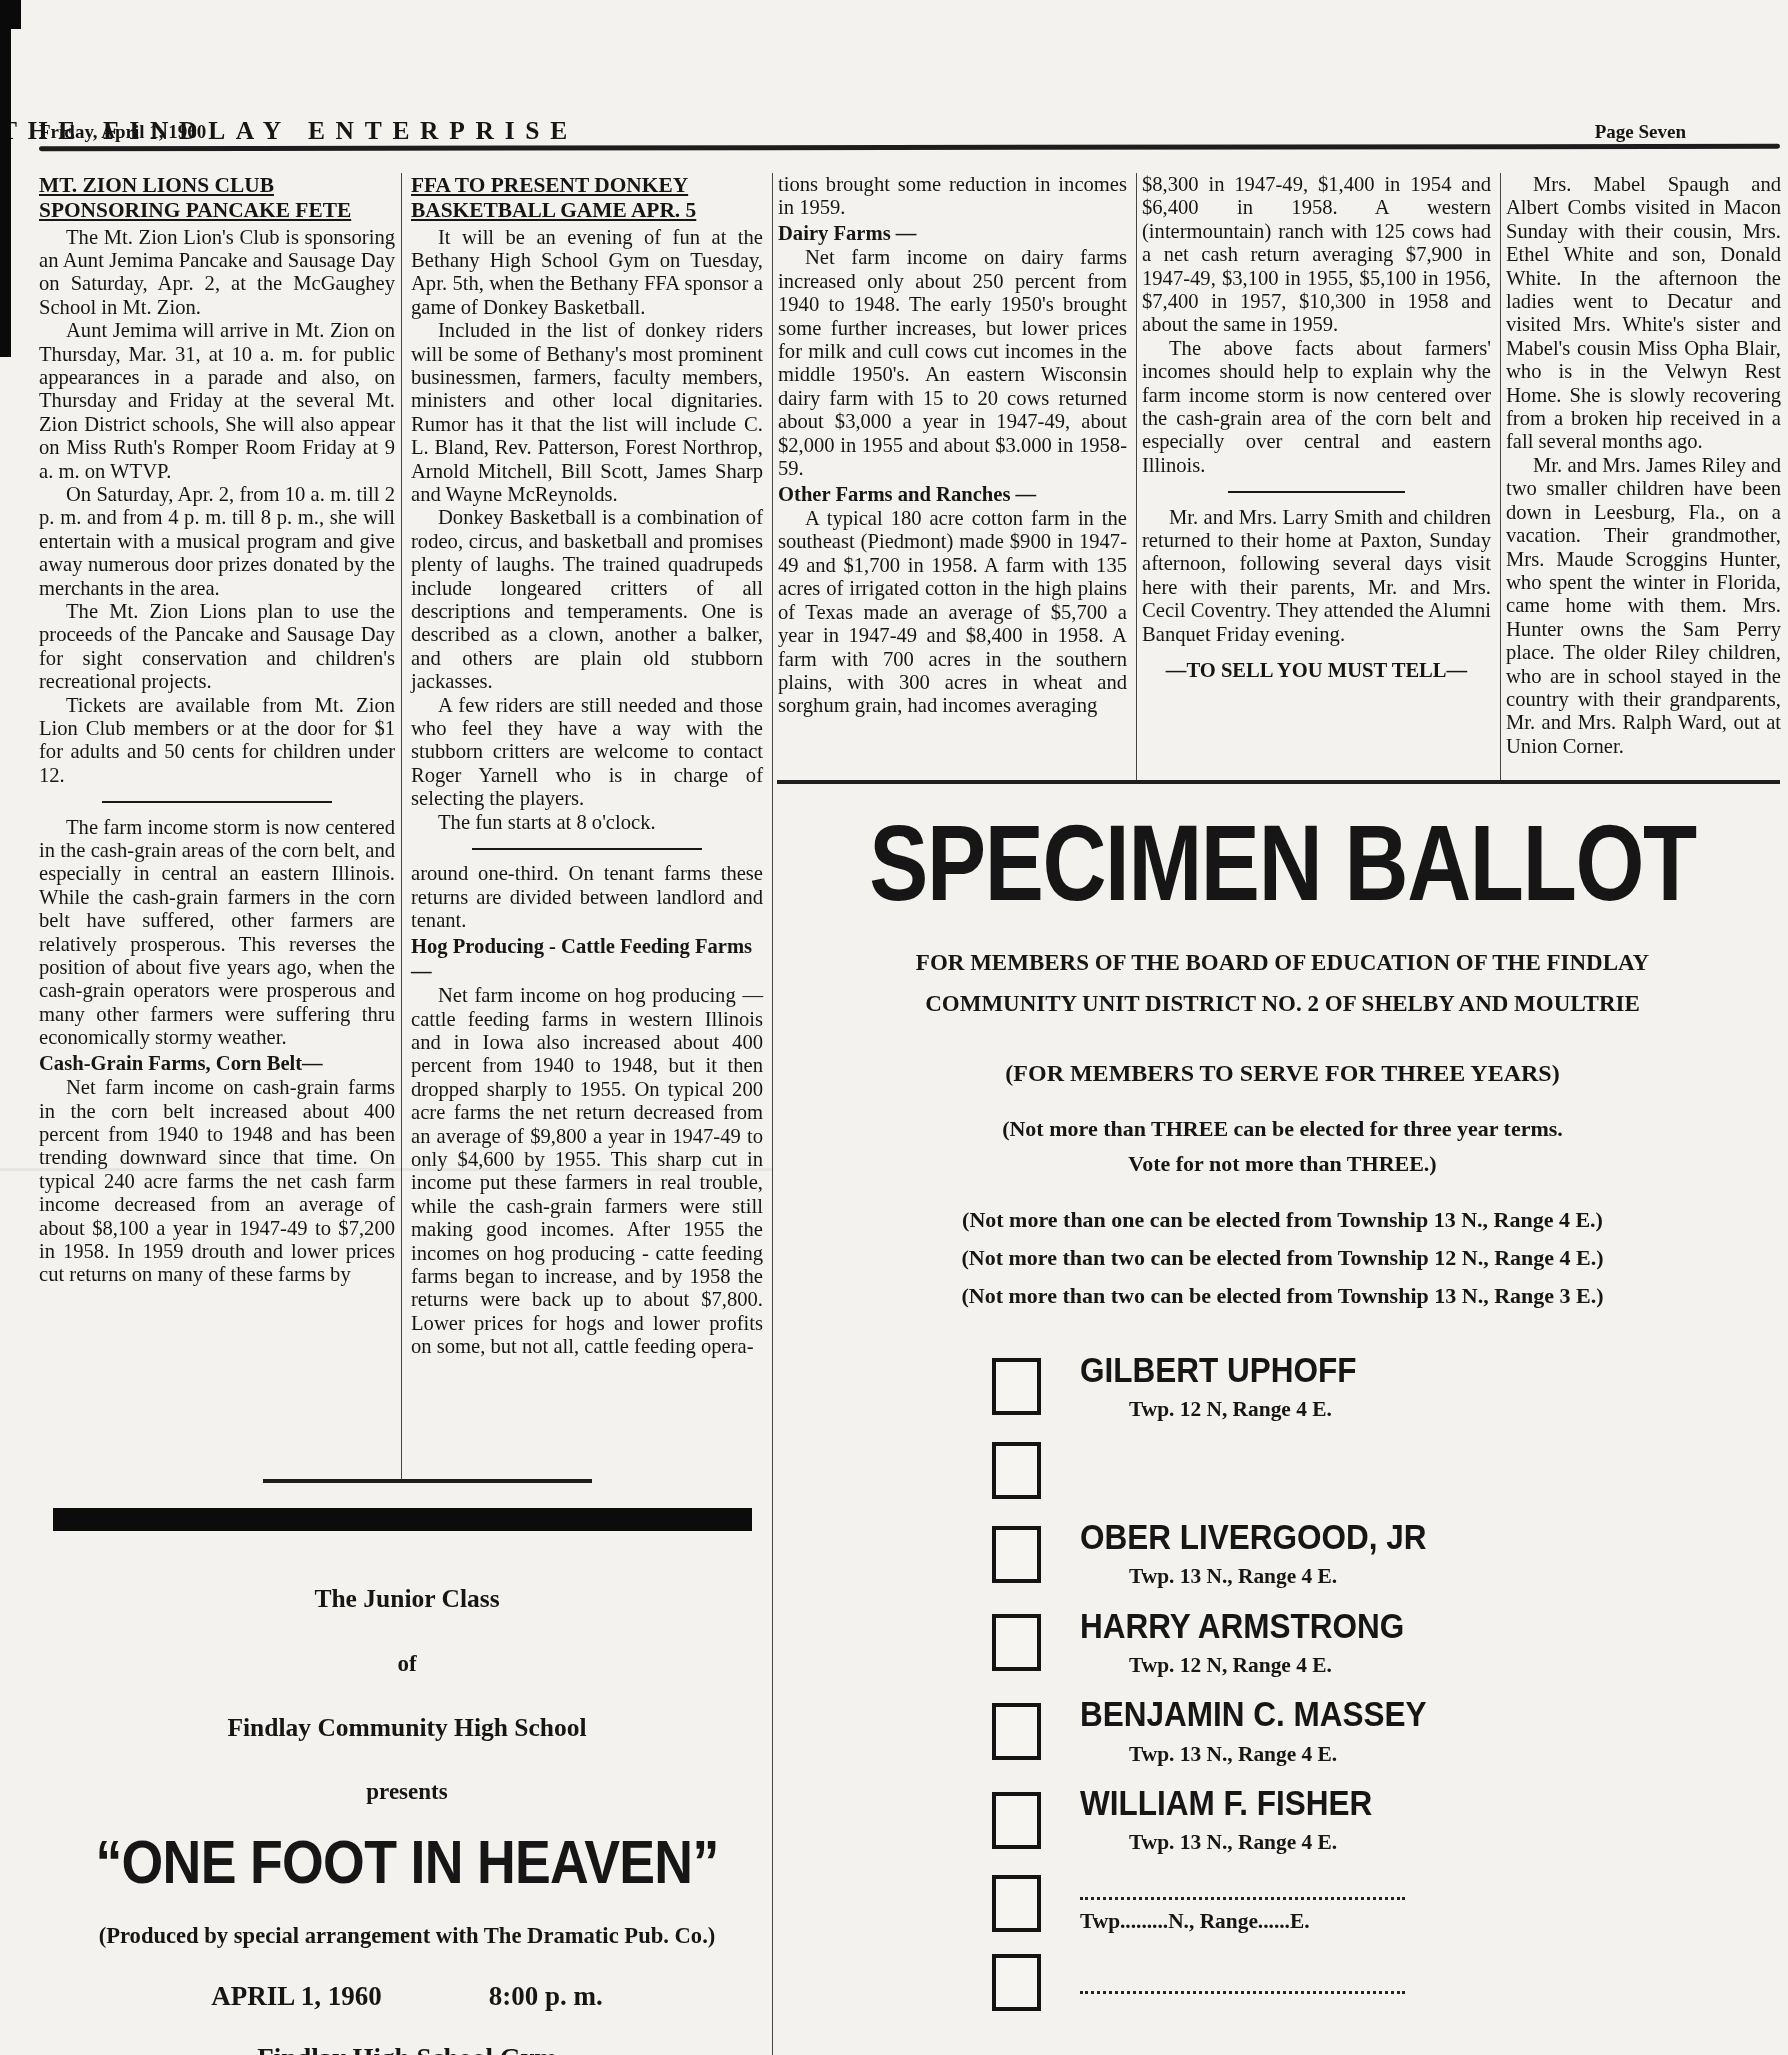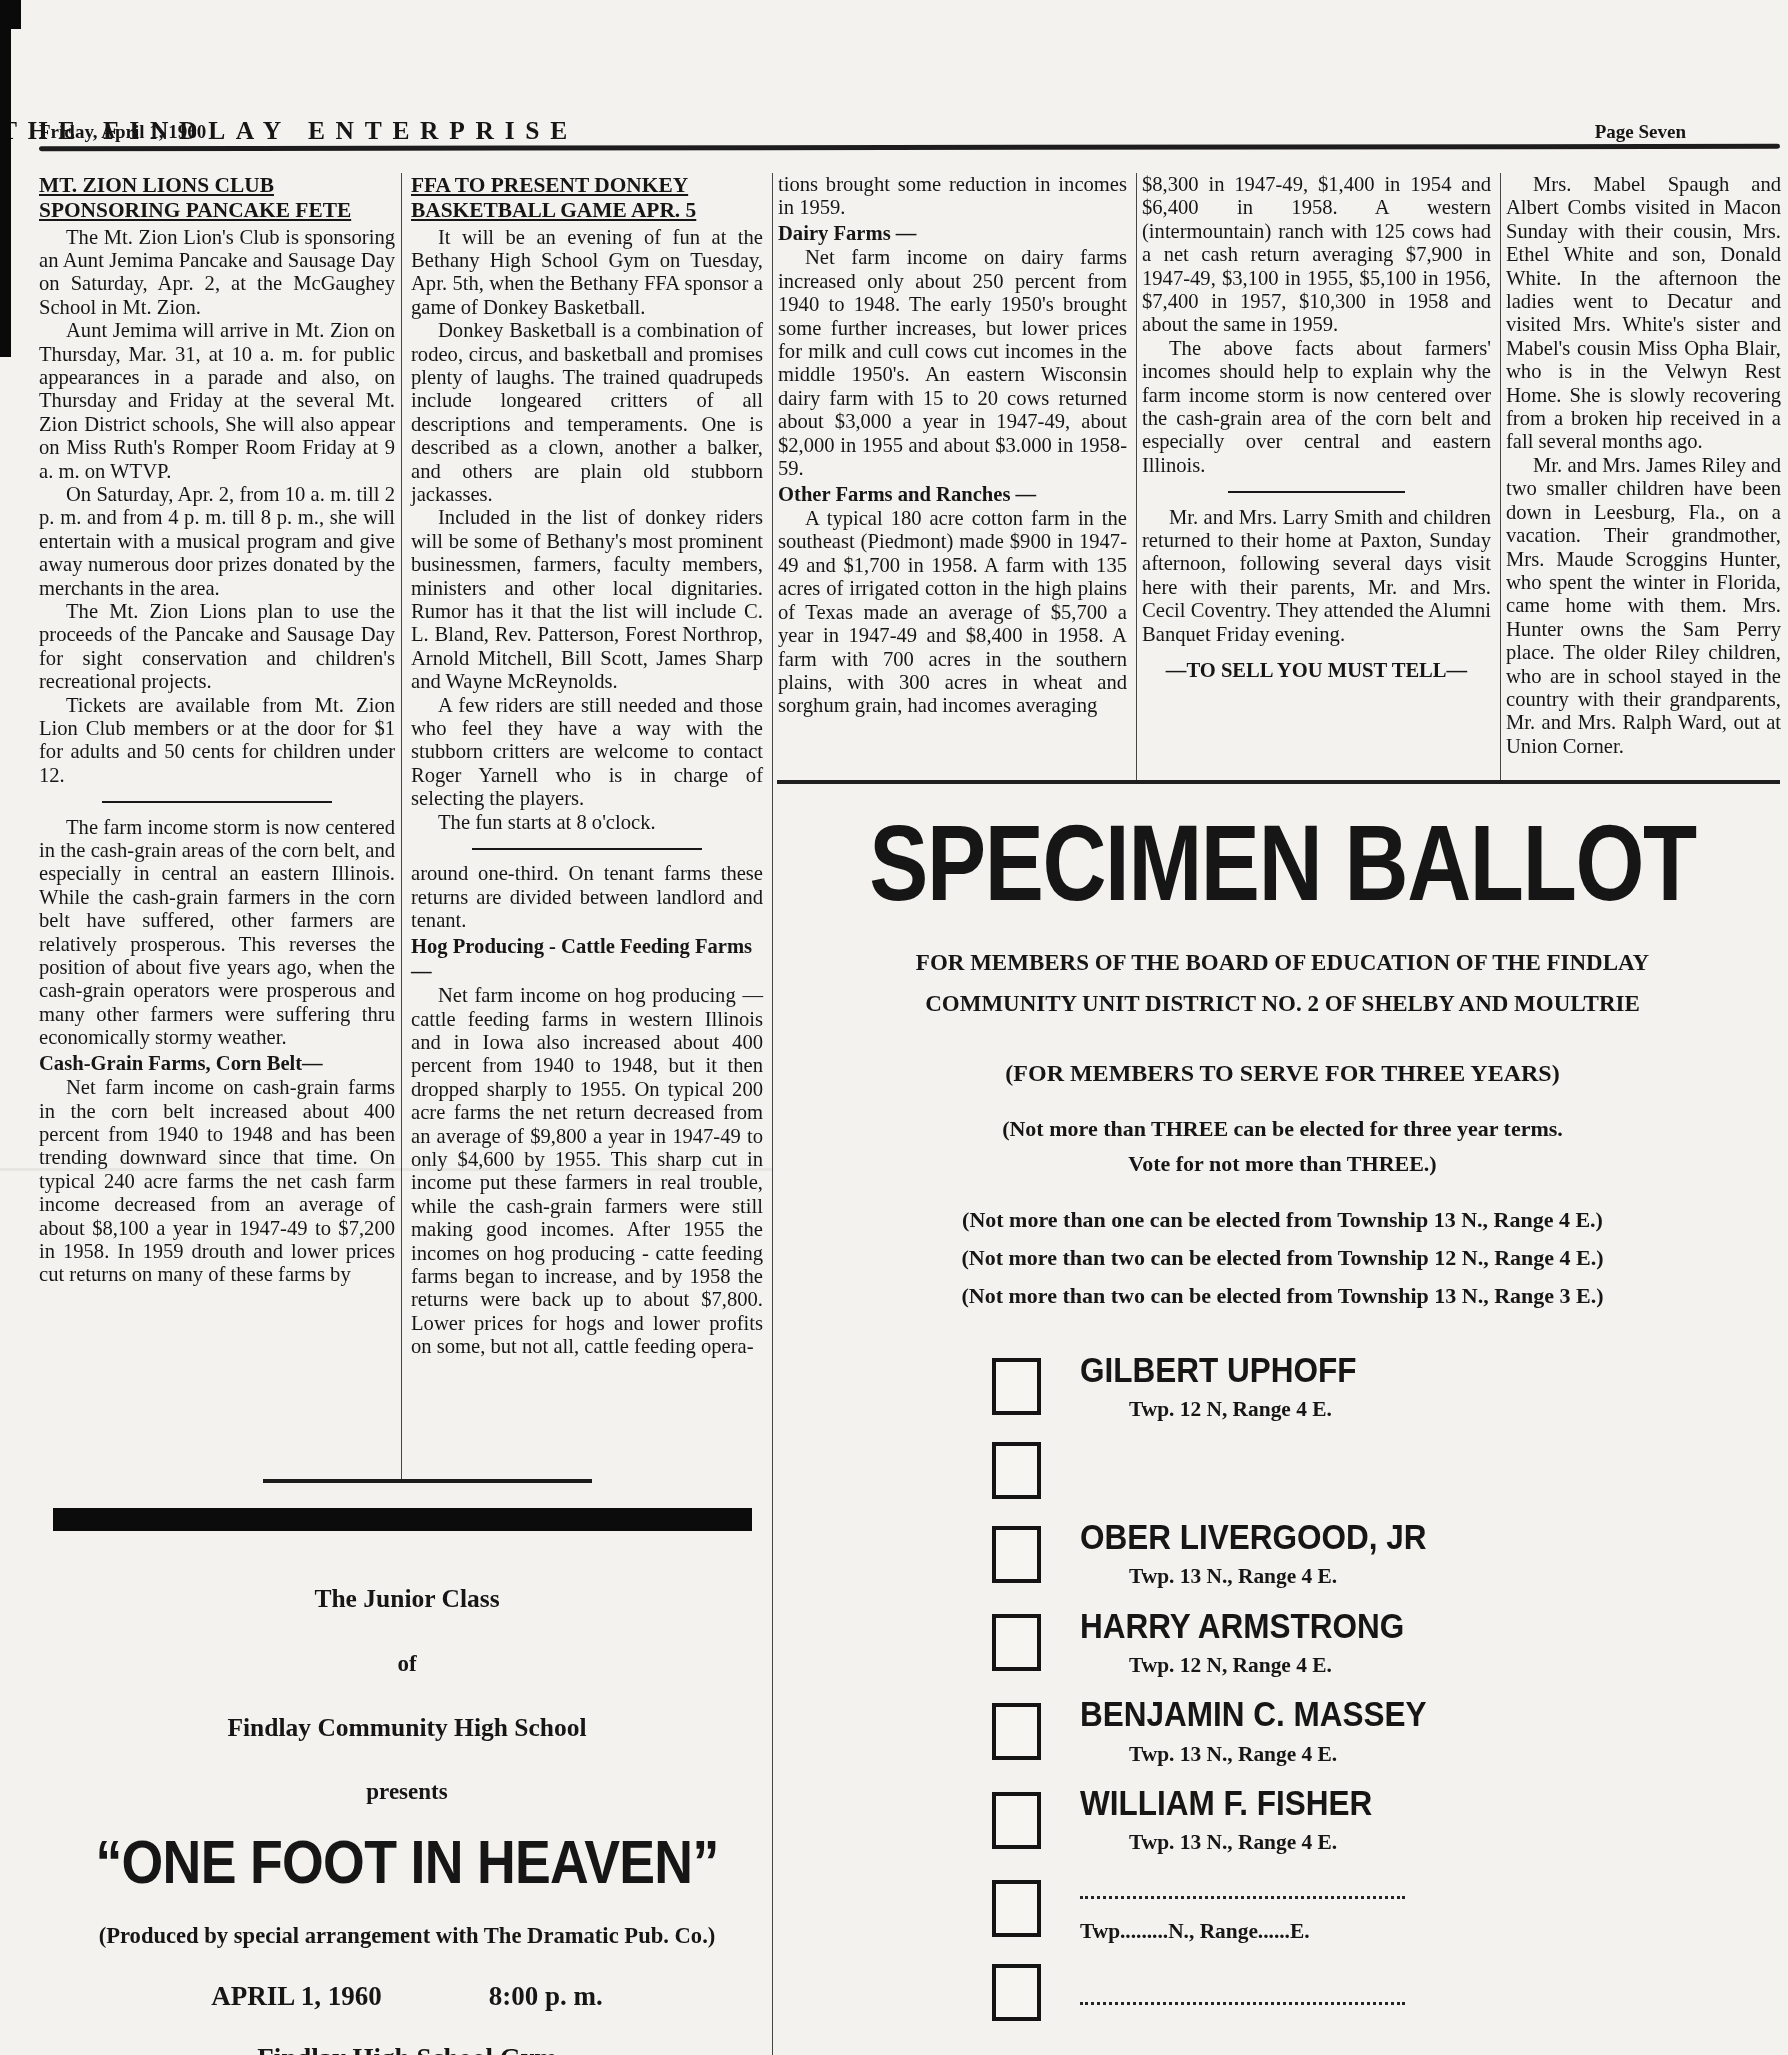--- a/index.html
+++ b/index.html
@@ -35,21 +35,21 @@
   .b-serve{margin-top:37px;text-align:center;font:bold 24px/1 "Liberation Serif",serif;}
   .b-note{margin-top:26px;text-align:center;font:bold 22px/35px "Liberation Serif",serif;}
   .b-town{margin-top:20px;text-align:center;font:bold 22px/38px "Liberation Serif",serif;}
   .cands{margin-top:37px;}
   .cand{display:flex;align-items:center;margin:20px 0 0 173px;padding-left:42px;}
   .cbox{width:41px;height:49px;border:4.1px solid #141414;flex:none;margin-top:1.6px;background:#f6f5f1;}
   .cinfo{margin-left:39px;}
   .cname{font:bold 35px/1 "Liberation Sans",sans-serif;letter-spacing:0;transform:scaleX(.9);transform-origin:left;white-space:nowrap;}
   .ctwp{font:bold 21.4px/1 "Liberation Serif",serif;margin:12.3px 0 0 49px;}
   .dotline{width:325px;height:15px;border-bottom:3.7px dotted #242424;margin-top:7.4px;}
-  .blank .ctwp{margin-left:0;margin-top:22px;}
+  .blank .ctwp{margin-left:0;margin-top:11px;}
   
   .playbar{position:absolute;left:53px;top:1508px;width:699px;height:23px;background:#0c0c0c;}
   .play{position:absolute;left:41px;top:1546px;width:732px;}
   .p-center{text-align:center;font:bold 25.5px/1 "Liberation Serif",serif;margin-top:40px;}
   .p-of{font-size:23px;}
   .p-title{text-align:center;font:bold 61px/1 "Liberation Sans",sans-serif;letter-spacing:-0.8px;
            transform:scaleX(.88);transform-origin:center;margin-top:29px;white-space:nowrap;}
   .p-produced{text-align:center;font:bold 22.6px/1 "Liberation Serif",serif;margin-top:32px;}
   .p-datetime{text-align:center;font:bold 27px/1 "Liberation Serif",serif;margin-top:35px;}
   .p-datetime .gap{display:inline-block;width:107px;}
@@ -90,22 +90,22 @@
     <div class="subhead">Cash-Grain Farms, Corn Belt—</div>
     <p class="news-p">Net farm income on cash-grain farms in the corn belt increased about 400 percent from 1940 to 1948 and has been trending downward since that time. On typical 240 acre farms the net cash farm income decreased from an average of about $8,100 a year in 1947-49 to $7,200 in 1958. In 1959 drouth and lower prices cut returns on many of these farms by</p>
   </div>
 
   <div class="col c2">
     <div class="headline">
       <div>FFA TO PRESENT DONKEY</div>
         <div>BASKETBALL GAME APR. 5</div>
     </div>
     <p class="news-p">It will be an evening of fun at the Bethany High School Gym on Tuesday, Apr. 5th, when the Bethany FFA sponsor a game of Donkey Basketball.</p>
+    <p class="news-p">Included in the list of donkey riders will be some of Bethany's most prominent businessmen, farmers, faculty members, ministers and other local dignitaries. Rumor has it that the list will include C. L. Bland, Rev. Patterson, Forest Northrop, Arnold Mitchell, Bill Scott, James Sharp and Wayne McReynolds.</p>
     <p class="news-p">Donkey Basketball is a combination of rodeo, circus, and basketball and promises plenty of laughs. The trained quadrupeds include longeared critters of all descriptions and temperaments. One is described as a clown, another a balker, and others are plain old stubborn jackasses.</p>
-    <p class="news-p">Included in the list of donkey riders will be some of Bethany's most prominent businessmen, farmers, faculty members, ministers and other local dignitaries. Rumor has it that the list will include C. L. Bland, Rev. Patterson, Forest Northrop, Arnold Mitchell, Bill Scott, James Sharp and Wayne McReynolds.</p>
     <p class="news-p">A few riders are still needed and those who feel they have a way with the stubborn critters are welcome to contact Roger Yarnell who is in charge of selecting the players.</p>
     <p class="news-p">The fun starts at 8 o'clock.</p>
     <hr class="col-div">
     <p class="news-p ni">around one-third. On tenant farms these returns are divided between landlord and tenant.</p>
     <div class="subhead">Hog Producing - Cattle Feeding Farms —</div>
     <p class="news-p">Net farm income on hog producing — cattle feeding farms in western Illinois and in Iowa also increased about 400 percent from 1940 to 1948, but it then dropped sharply to 1955. On typical 200 acre farms the net return decreased from an average of $9,800 a year in 1947-49 to only $4,600 by 1955. This sharp cut in income put these farmers in real trouble, while the cash-grain farmers were still making good incomes. After 1955 the incomes on hog producing - catte feeding farms began to increase, and by 1958 the returns were back up to about $7,800. Lower prices for hogs and lower profits on some, but not all, cattle feeding opera-</p>
   </div>
 
   <div class="col c3">
     <p class="news-p ni">tions brought some reduction in incomes in 1959.</p>

